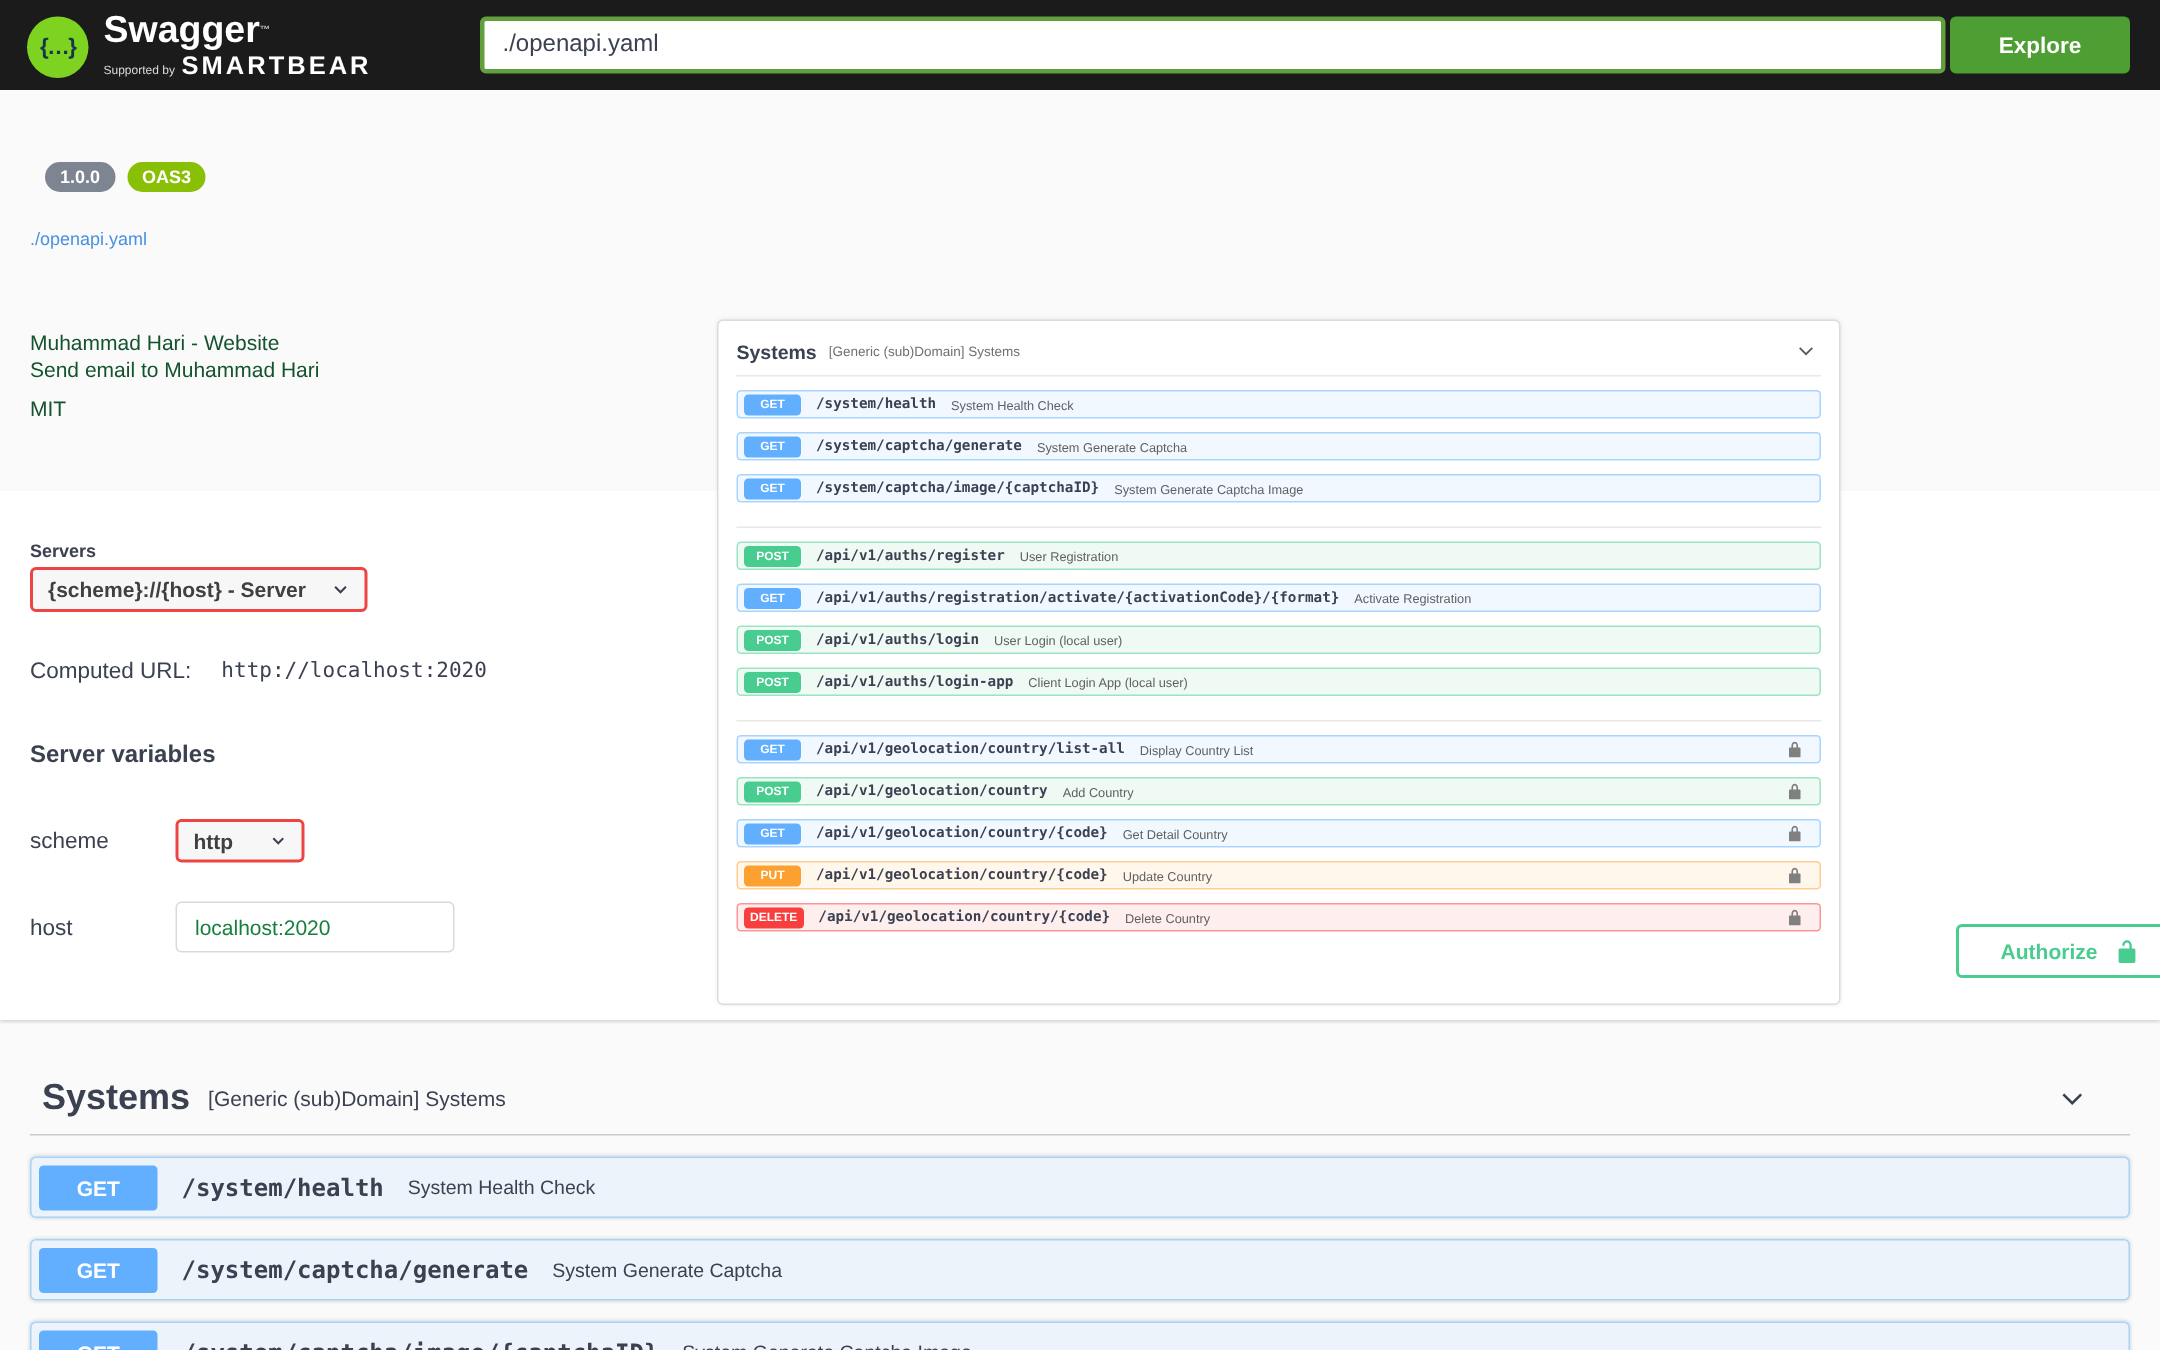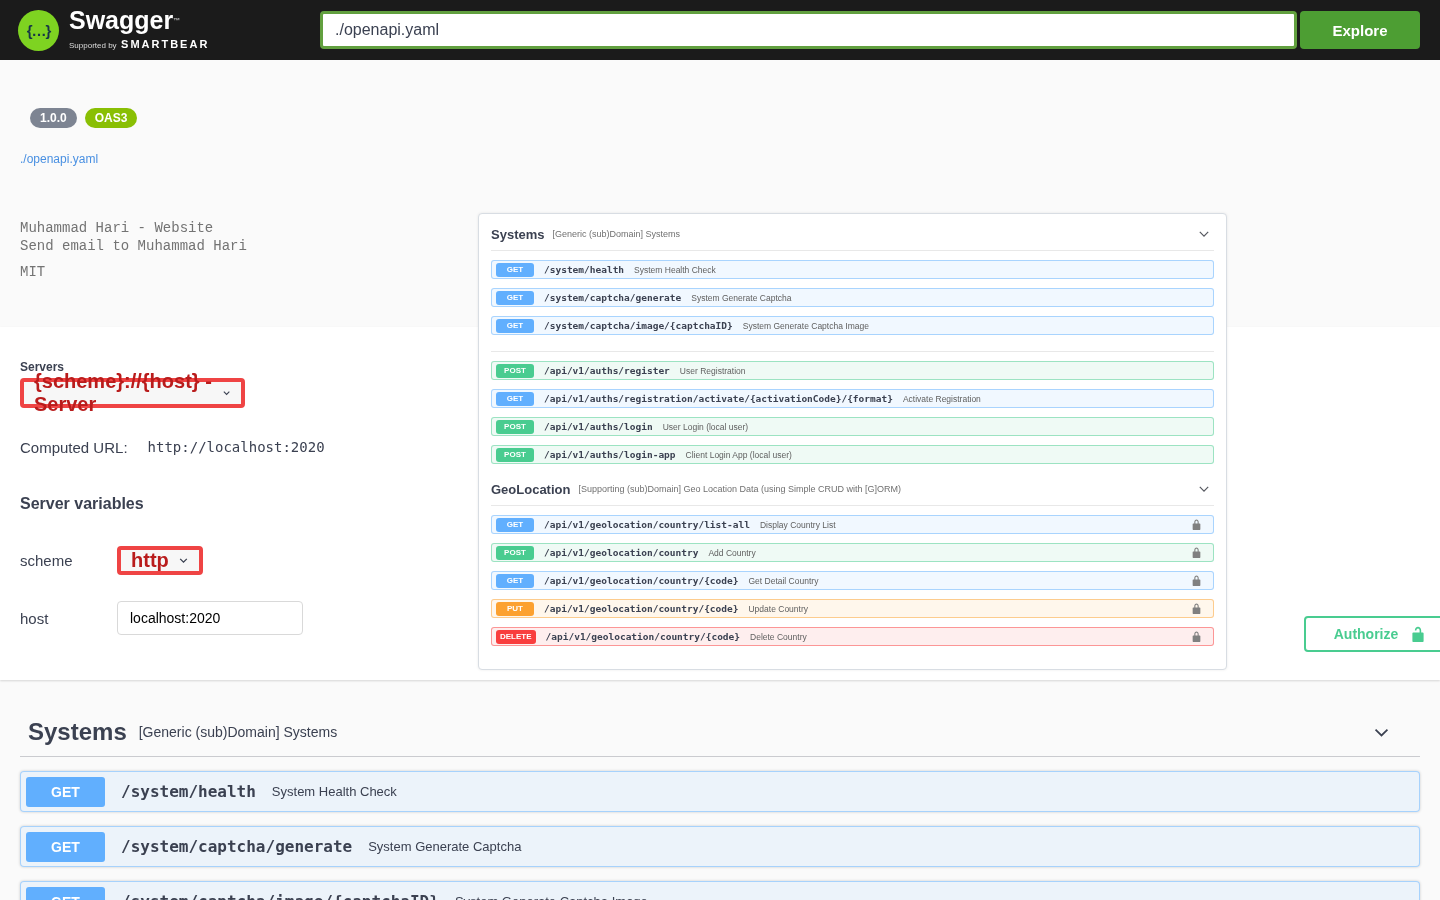--- a/index.html
+++ b/index.html
@@ -10,64 +10,64 @@
   }
   
   .topbar { position:absolute; top:0; left:0; width:1440px; height:60px; background:#1b1b1b; }
   .brand { position:absolute; left:18px; top:8px; display:flex; align-items:center; gap:10px; cursor:pointer; }
   .logo-circle { width:41px; height:41px; border-radius:50%; background:#7ed321; display:flex; align-items:center; justify-content:center; }
   .logo-circle span { color:#173647; font-weight:bold; font-size:15px; letter-spacing:-1px; }
   .brand-name { color:#fff; font-size:25px; font-weight:bold; line-height:25px; }
   .brand-name .tm { font-size:7px; color:#bbb; vertical-align:bottom; }
   .brand-sub { margin-top:1px; color:#dcdcdc; }
   .sub-light { font-size:8px; }
-  .sub-bold { font-size:11px; font-weight:bold; letter-spacing:2px; color:#fff; }
+  .sub-bold { font-size:17px; font-weight:bold; letter-spacing:2px; color:#fff; }
   .search-group { position:absolute; left:320px; right:20px; top:11px; height:38px; display:flex; gap:3px; }
   .url-input {
     flex:1; height:38px; border:3px solid #62a03f; border-radius:4px; background:#fff;
     font-size:16px; color:#3b4151; padding:0 12px; outline:none; font-family:"Liberation Sans", sans-serif;
   }
   .explore-btn {
     width:120px; height:38px; background:#4d9e33; color:#fff; border:none; border-radius:4px;
     font-size:15px; font-weight:bold; cursor:pointer; font-family:"Liberation Sans", sans-serif;
   }
   
   .title-block { position:absolute; left:20px; top:103px; display:flex; align-items:flex-start; }
   .page-title { font-size:36px; font-weight:bold; color:#3b4151; line-height:42px; }
   .badges { display:flex; gap:8px; margin-left:10px; margin-top:5px; }
   .badge { border-radius:20px; color:#fff; font-size:12px; font-weight:bold; padding:3px 10px; }
   .badge-version { background:#7d8492; }
   .badge-oas { background:#89bf04; }
   .spec-link { position:absolute; left:20px; top:152px; font-size:12px; color:#4990e2; text-decoration:none; }
   .description { position:absolute; left:20px; top:188px; font-size:14px; color:#3b4151; }
   .contact { position:absolute; left:20px; top:219px; font-size:14px; line-height:18px; }
-  .contact a { color:#737373; text-decoration:none; display:block;font-family:Liberation Mono, monospace; }
+  .contact a { color:#14532d; text-decoration:none; display:block; }
   .contact .license { margin-top:8px; }
   
   .scheme-container {
     position:absolute; left:0; top:327px; width:1440px; height:353px; background:#fff;
     box-shadow:0 1px 2px 0 rgba(0,0,0,.15);
   }
   .servers-label { position:absolute; left:20px; top:33px; font-size:12px; font-weight:bold; }
   .fake-select {
     display:flex; align-items:center; justify-content:space-between; background:#f7f7f7;
-    border:4px solid #ef4444; border-radius:4px; font-weight:bold; font-size:20px;
-    padding:0 10px; cursor:pointer; color:#b91c1c;
+    border:2px solid #ef4444; border-radius:4px; font-weight:bold; font-size:14px;
+    padding:0 10px; cursor:pointer; color:#404040;
   }
   .servers-select { position:absolute; left:20px; top:51px; width:225px; height:30px; }
   .computed-row { position:absolute; left:20px; top:112px; display:flex; align-items:flex-start; }
   .computed-label { font-size:15px; }
   .computed-url { font-family:"DejaVu Sans Mono", monospace; font-size:14px; margin-left:20px; }
   .server-vars-title { position:absolute; left:20px; top:168px; font-size:16px; font-weight:bold; }
   .var-label { position:absolute; left:20px; font-size:15px; }
   .scheme-select { position:absolute; left:117px; top:219px; width:86px; height:29px; }
   .host-input {
     position:absolute; left:117px; top:274px; width:186px; height:33px; background:#fff;
     border:1px solid #d9d9d9; border-radius:4px; font-size:14px; padding:16px 12px; outline:none;
-    font-family:"Liberation Sans", sans-serif; color:#000000;
+    font-family:"Liberation Sans", sans-serif; color:#15803d;
   }
   
   .overview-card {
     position:absolute; left:478px; top:213px; width:749px; height:457px; background:#fff;
     border:1px solid #d8dde3; border-radius:4px; box-shadow:0 0 3px rgba(0,0,0,.08);
     padding:11px 12px; overflow:hidden;
   }
   .ov-section + .ov-section { margin-top:16px; }
   .ov-header { display:flex; align-items:center; cursor:pointer; height:18px; }
   .ov-name { font-size:13px; font-weight:bold; color:#3b4151; }
@@ -241,29 +241,20 @@
   <div class="ov-row r-post">
     <span class="ov-badge m-post">POST</span>
     <span class="ov-path">/api/v1/auths/login-app</span>
     <span class="ov-summary">Client Login App (local user)</span>
 
   </div>
 </div>
   </div>
 
   <div class="ov-section">
-    <div class="ov-header">
-      <span class="ov-name">GeoLocation</span>
-      <span class="ov-desc">[Supporting (sub)Domain] Geo Location Data (using Simple CRUD with [G]ORM)</span>
-      <span class="ov-chevron">
-        <svg width="12" height="12" viewBox="0 0 20 20">
-              <path d="M3 6.5l7 7 7-7" fill="none" stroke="#55585f" stroke-width="2"></path>
-            </svg>
-      </span>
-    </div>
     <div class="ov-divider"></div>
     <div>
   <div class="ov-row r-get">
     <span class="ov-badge m-get">GET</span>
     <span class="ov-path">/api/v1/geolocation/country/list-all</span>
     <span class="ov-summary">Display Country List</span>
     <span class="ov-lock">
       <svg width="11" height="11" viewBox="0 0 20 20">
                 <path d="M15.8 8H14V5.6C14 2.7 12 1 10 1S6 2.7 6 5.6V8H4.2C3.5 8 3 8.5 3 9.2v9.6c0 .7.5 1.2 1.2 1.2h11.6c.7 0 1.2-.5 1.2-1.2V9.2c0-.7-.5-1.2-1.2-1.2zM12 8H8V5.6C8 3.9 9 3 10 3s2 .9 2 2.6V8z" fill="#808080"></path>
               </svg>

